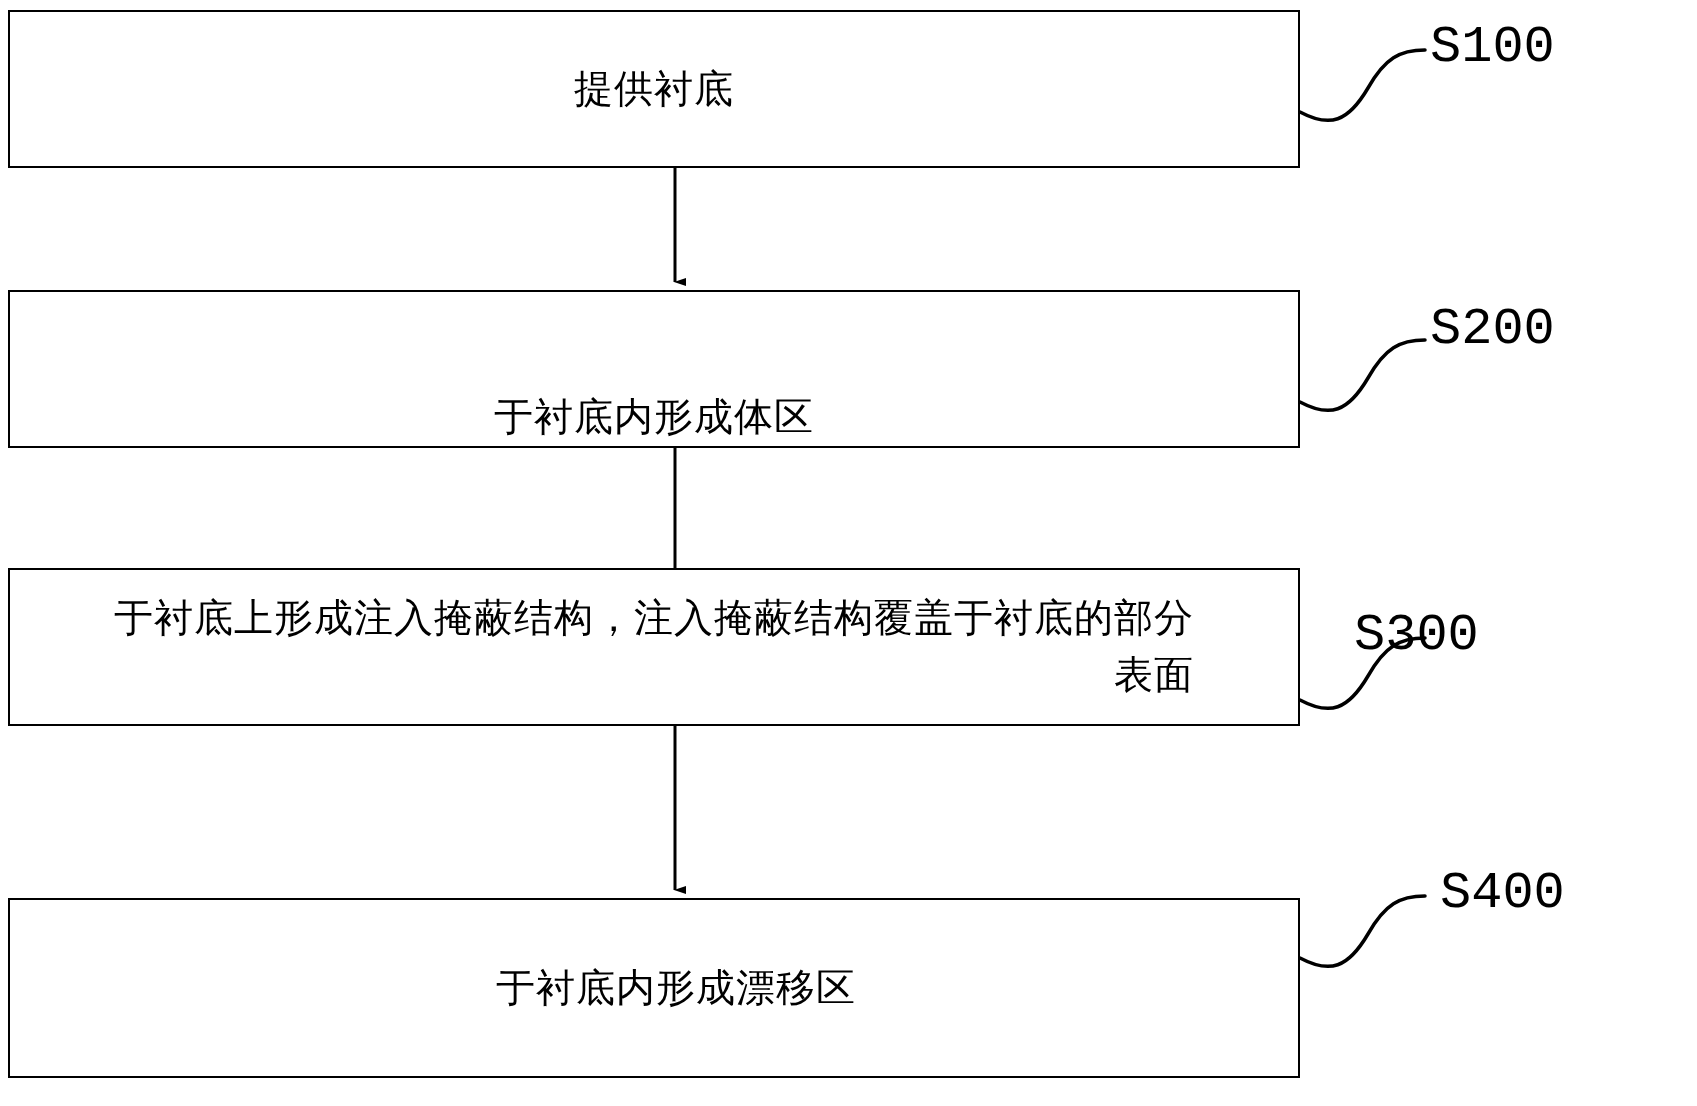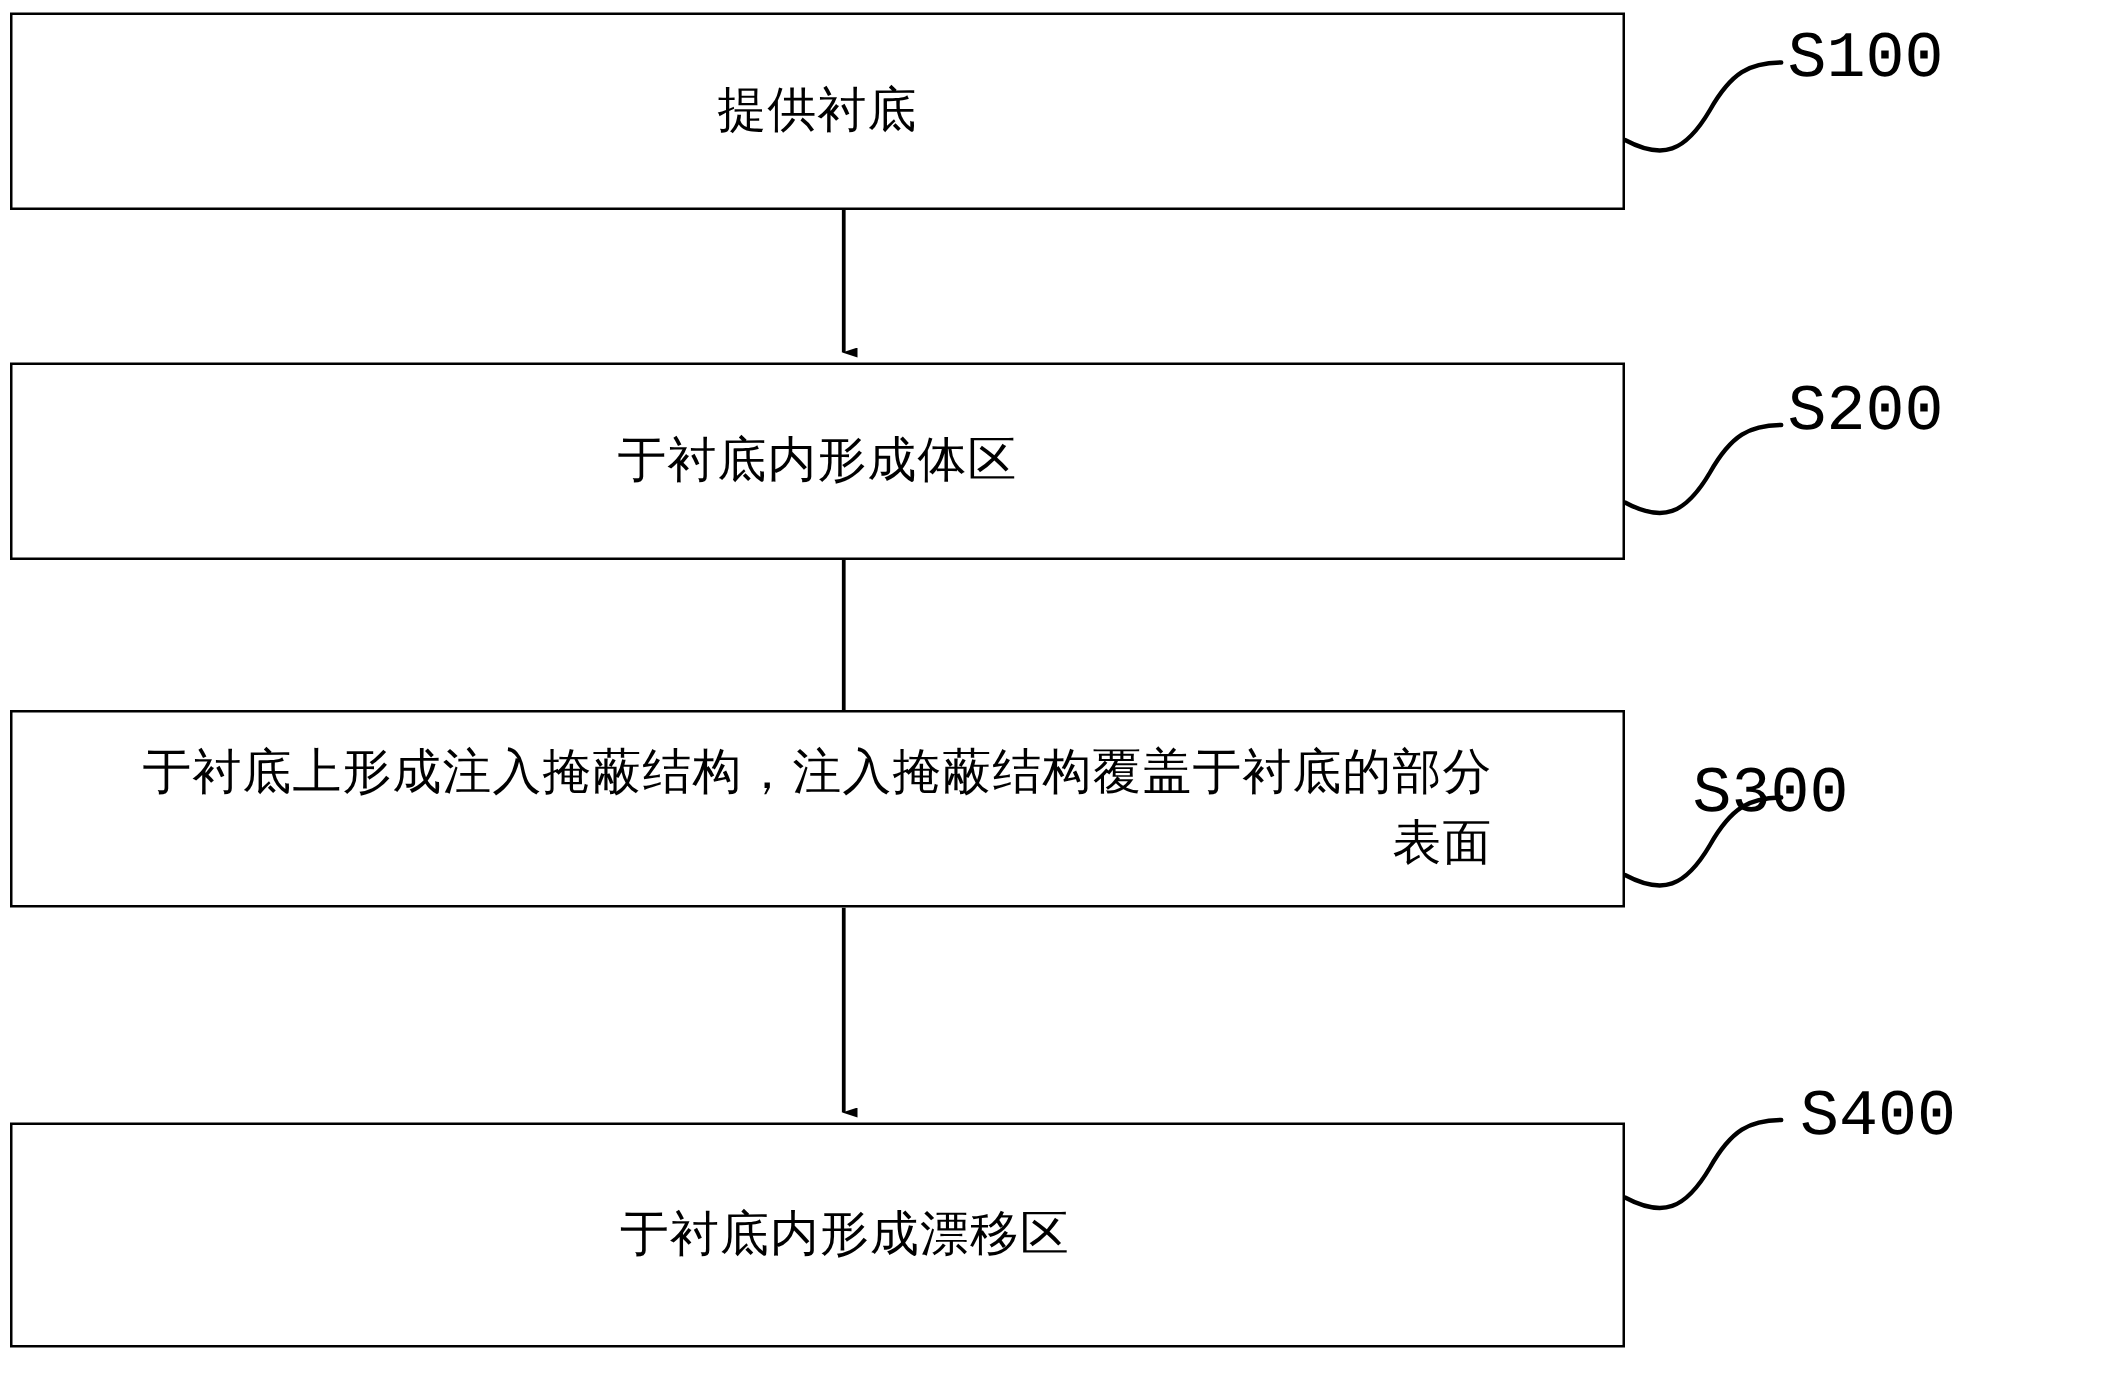--- a/index.html
+++ b/index.html
@@ -84,21 +84,21 @@
     <path d="M1300,700 C1330,716 1348,710 1368,676 C1385,646 1400,638 1425,638" stroke="#000000" stroke-width="3.5" fill="none" stroke-linecap="round"></path>
 
     <path d="M1300,958 C1330,974 1348,968 1368,934 C1385,904 1400,896 1425,896" stroke="#000000" stroke-width="3.5" fill="none" stroke-linecap="round"></path>
   </svg>
 
   <div class="flow-box" style="left:8px; top:10px; width:1292px; height:158px;">
     <div class="flow-box-label">提供衬底</div>
   </div>
   <div class="step-label" style="left:1430px; top:18px;">S100</div>
 
-  <div class="flow-box" style="left:8px; top:290px; width:1292px; height:158px;">
+  <div class="flow-box" style="left:8px; top:290px; width:1292px; height:158px;align-items:flex-end;">
     <div class="flow-box-label">于衬底内形成体区</div>
   </div>
   <div class="step-label" style="left:1430px; top:300px;">S200</div>
 
   <div class="flow-box" style="left:8px; top:568px; width:1292px; height:158px;text-align:right;">
     <div class="flow-box-label">于衬底上形成注入掩蔽结构，注入掩蔽结构覆盖于衬底的部分
 表面</div>
   </div>
   <div class="step-label" style="left:1354px; top:606px;">S300</div>
 

